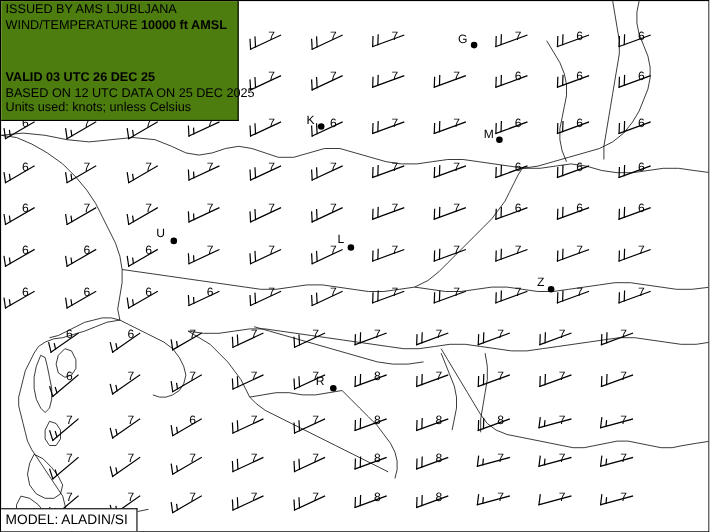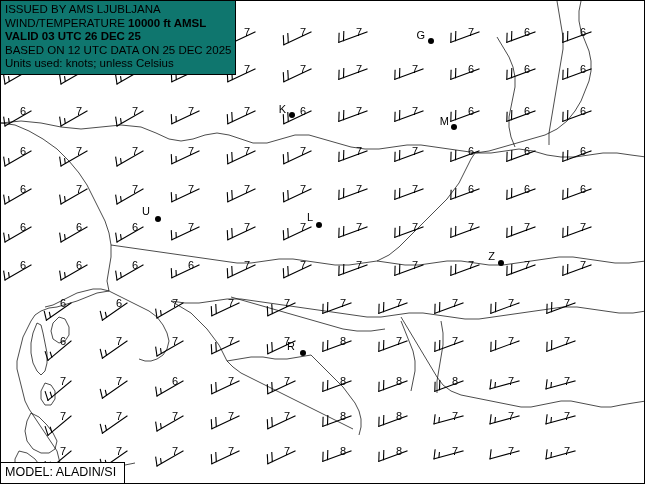--- a/index.html
+++ b/index.html
@@ -47,36 +47,37 @@
   }
   .city-label {
     font-family: "Liberation Sans", sans-serif;
     font-size: 11px;
     fill: #000000;
   }
   #header-box {
     position: absolute;
     left: 0;
     top: 0;
-    background: #0f766e;
+    background: #4d7c0f;
     border: 1px solid #000000;
     border-left: none;
     border-top: none;
     padding: 2px 6px 3px 4px;
     box-sizing: border-box;
-    width: 235px;
+    width: 216px;
   }
   #header-box div {
     font-size: 11.5px;
     line-height: 13.6px;
     color: #000000;
     white-space: nowrap;
   }
   .bold {
     font-weight: bold;
+    margin-top: 35px;
   }
   #model-box {
     position: absolute;
     left: 0;
     bottom: 0;
     background: #ffffff;
     border: 1px solid #000000;
     border-left: none;
     border-bottom: none;
     padding: 2px 8px 3px 4px;

